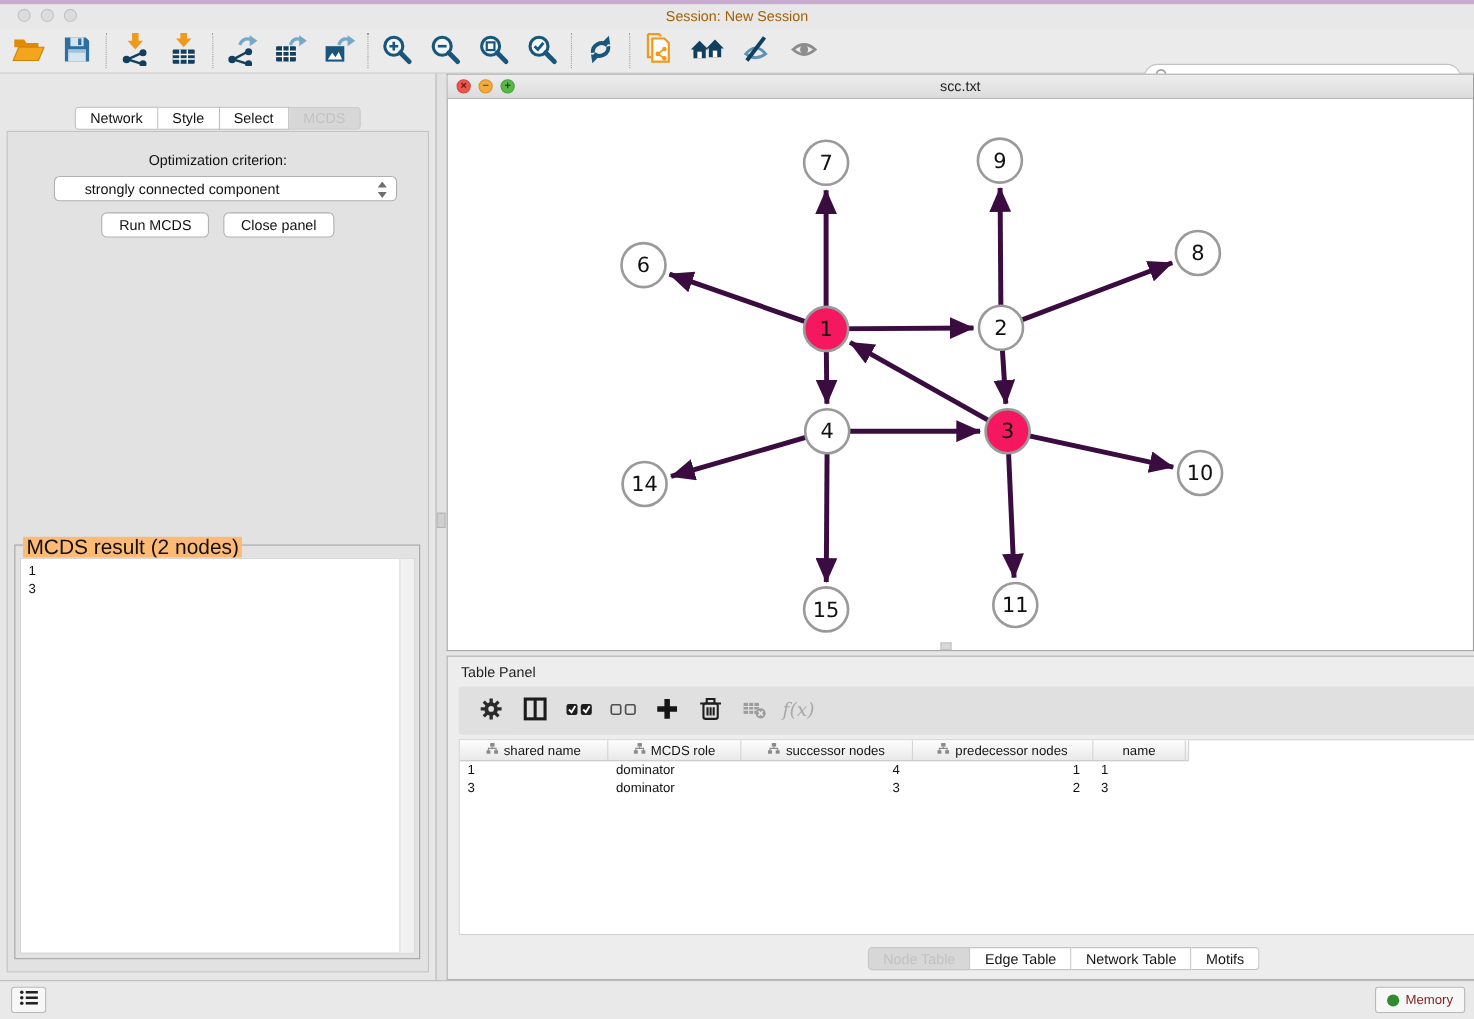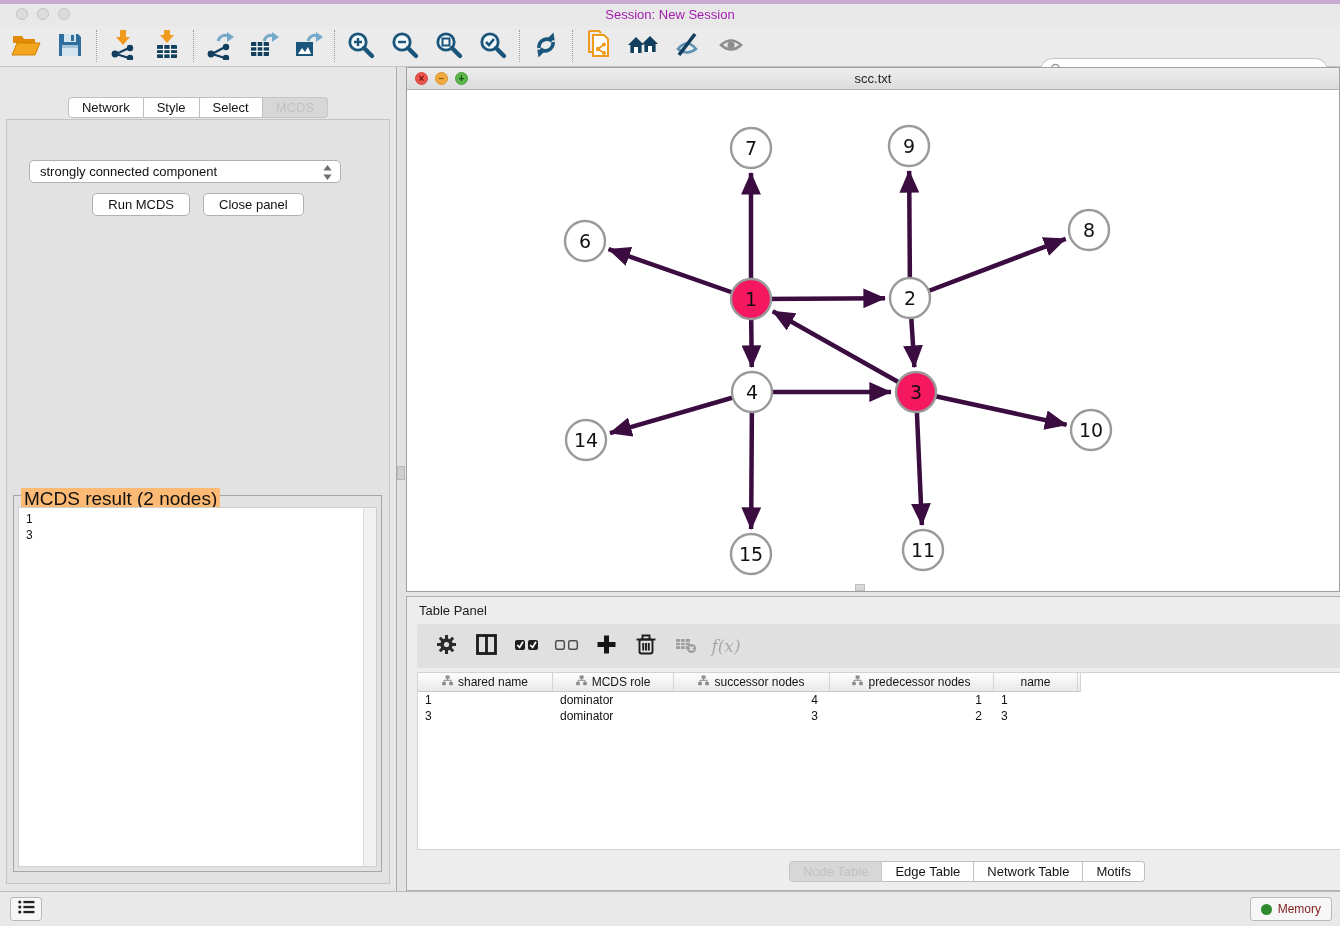--- a/index.html
+++ b/index.html
@@ -5,21 +5,21 @@
   * { margin:0; padding:0; box-sizing:border-box; }
   html,body { width:1340px; height:926px; }
   body { font-family:"Liberation Sans","DejaVu Sans",sans-serif; background:#e9e9e9; }
   #app { position:relative; width:1340px; height:926px; background:#e6e6e6; overflow:hidden; }
 
   
   .top-strip { position:absolute; left:0; top:0; width:100%; height:4px; background:#c9abd1; }
   .titlebar { position:absolute; left:0; top:4px; width:100%; height:22px; background:#e8e8e8; }
   .traffic-inactive { position:absolute; left:16px; top:4px; display:flex; gap:9px; }
   .dot-inactive { width:12px; height:12px; border-radius:50%; background:#dcdcdc; border:1px solid #c3c3c3; }
-  .window-title { text-align:center; line-height:22px; font-size:13px; color:#a21caf; }
+  .window-title { text-align:center; line-height:22px; font-size:13px; color:#a16207; }
 
   
   .toolbar { position:absolute; left:0; top:26px; width:100%; height:41px; background:#ebebeb;
              border-bottom:1px solid #c6c6c6; display:flex; align-items:center; padding-left:4px; }
   .tb-group { display:flex; }
   .tb-btn { width:44px; height:36px; display:flex; align-items:center; justify-content:center; background:transparent; border:none; }
   .tb-sep { width:1px; height:32px; border-left:1px dotted #9e9e9e; margin:0 4px; }
   .search-box { position:absolute; right:12px; top:32px; width:288px; height:25px; border:1px solid #c2c2c2;
                 border-radius:13px; background:#fff; display:flex; align-items:center; padding-left:9px; gap:5px; }
   .search-box input { border:none; outline:none; flex:1; font-size:13px; background:transparent; height:20px; }
@@ -32,23 +32,23 @@
   .panel-ctrls { position:absolute; right:10px; top:8px; display:flex; gap:10px; align-items:center; }
   .cp-tabs { position:absolute; top:30px; left:0; width:100%; display:flex; justify-content:center; }
   .tabset { display:flex; }
   .tabset .tab { background:#fff; border:1px solid #bfbfbf; border-left:none; padding:0 13px; height:21px;
                  line-height:20px; font-size:13px; color:#141414; white-space:nowrap; }
   .tabset .tab:first-child { border-left:1px solid #bfbfbf; border-radius:4px 0 0 4px; }
   .tabset .tab:last-child { border-radius:0 4px 4px 0; }
   .tabset .tab.active { background:#d7d7d7; color:#c2c2c2; border-color:#c6c6c6; }
   .cp-content { position:absolute; left:6px; right:6px; top:52px; bottom:7px; background:#e2e2e2; border:1px solid #c3c3c3; }
   .opt-label { position:absolute; top:18px; width:100%; text-align:center; font-size:13px; color:#111; }
-  .criterion-select { position:absolute; left:22px; top:40px; width:312px; height:23px; background:#fff;
+  .criterion-select { position:absolute; left:42px; top:40px; width:312px; height:23px; background:#fff;
                       border:1px solid #b1b1b1; border-radius:5px; font-size:13px; line-height:21px;
-                      padding-left:10px; color:#111; }
+                      padding-left:27px; color:#111; }
   .stepper { position:absolute; right:8px; top:4px; }
   .cp-buttons { position:absolute; top:73px; width:100%; display:flex; justify-content:center; gap:13px; }
   .mac-btn { height:23px; padding:0 15px; background:#fff; border:1px solid #b1b1b1; border-radius:5px;
              font-size:13px; color:#111; font-family:inherit; }
   .groupbox { position:absolute; left:6px; right:7px; top:375px; bottom:11px; border:1px solid #a6a6a6; }
   .groupbox-legend { position:absolute; top:-8px; left:7px; background:#fdba74; padding:0 3px; font-size:19px; color:#111; }
   .result-area { position:absolute; left:4px; right:4px; top:11px; bottom:4px; background:#fff; border:1px solid #cfcfcf; }
   .result-lines { position:absolute; left:0; top:0; right:14px; bottom:0; padding:3px 7px; font-size:12px; line-height:16px; color:#111; }
   .result-scroll { position:absolute; right:0; top:0; width:13px; height:100%; background:#f1f1f1; border-left:1px solid #dddddd; }
 
@@ -295,20 +295,21 @@
   <div class="control-panel">
     <div class="cp-tabs">
         <div class="tabset" id="cp-tabset">
           <div class="tab">Network</div>
           <div class="tab">Style</div>
           <div class="tab">Select</div>
           <div class="tab active">MCDS</div>
         </div>
       </div>
     <div class="cp-content">
+      <div class="opt-label">Optimization criterion:</div>
       <div class="criterion-select">
         <span>strongly connected component</span>
         <span class="stepper">
           <svg width="9" height="15">
               <path d="M4.5 0 L8.6 5.4 H0.4 z" fill="#6e6e6e"></path>
               <path d="M4.5 15 L0.4 9.6 H8.6 z" fill="#6e6e6e"></path>
             </svg>
         </span>
       </div>
       <div class="cp-buttons">

